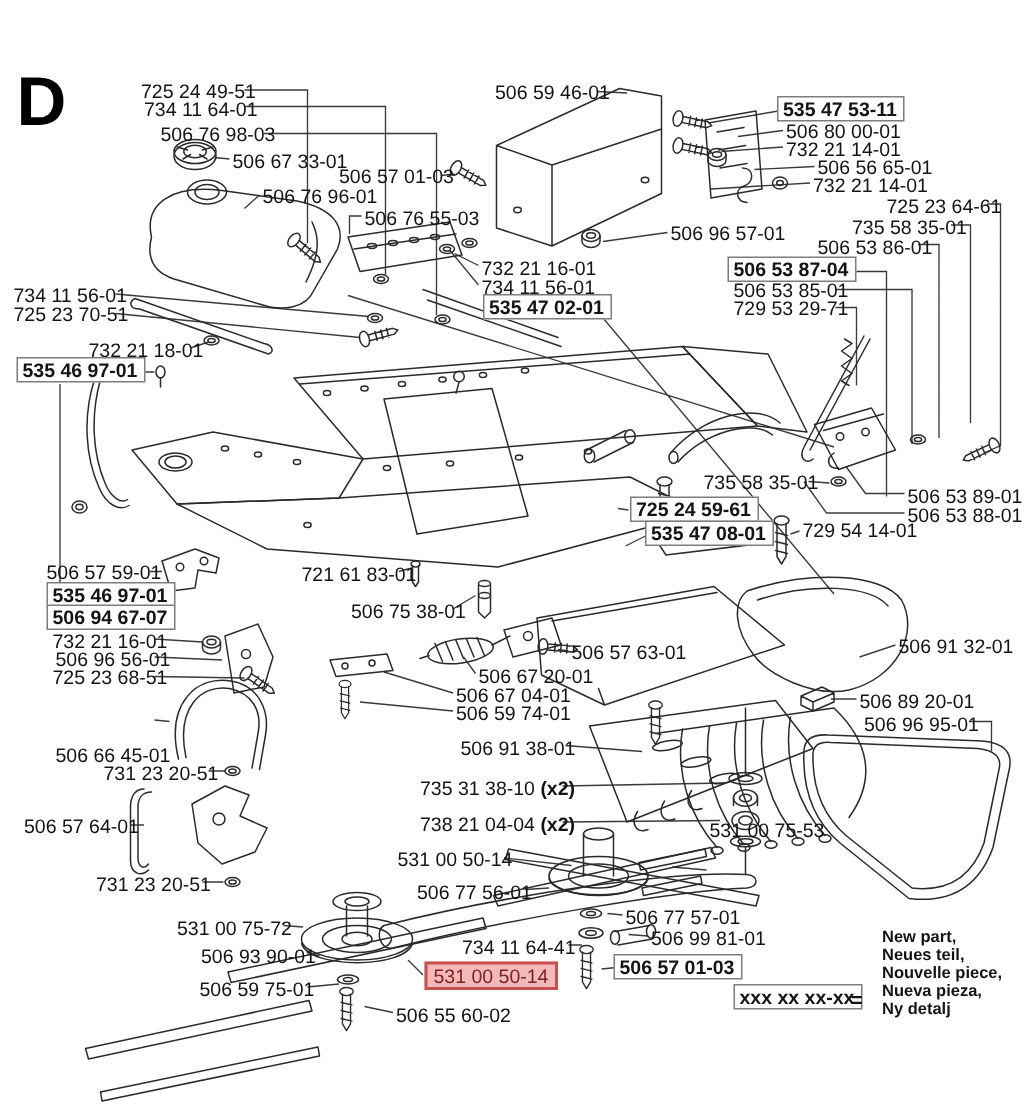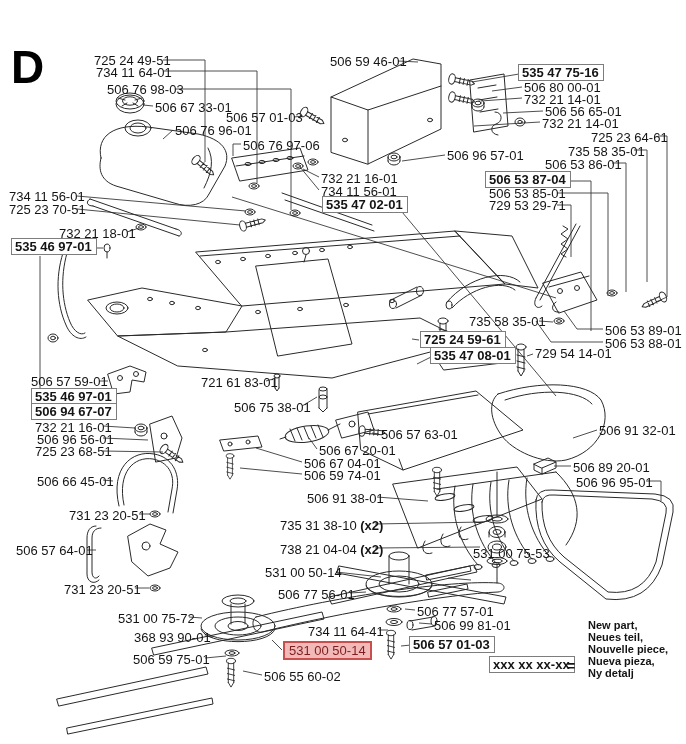--- a/index.html
+++ b/index.html
@@ -321,30 +321,30 @@
 
   <div class="letter">D</div>
 
   <div class="lbl" style="left:94px;top:54px">725 24 49-51</div>
   <div class="lbl" style="left:96px;top:66px">734 11 64-01</div>
   <div class="lbl" style="left:107px;top:83px">506 76 98-03</div>
   <div class="lbl" style="left:155px;top:101px">506 67 33-01</div>
   <div class="lbl" style="left:175px;top:124px">506 76 96-01</div>
   <div class="lbl" style="left:330px;top:55px">506 59 46-01</div>
   <div class="lbl" style="left:226px;top:111px">506 57 01-03</div>
-  <div class="lbl boxed" style="left:518px;top:64px">535 47 75-16</div>
+  <div class="lbl boxed" style="left:518px;top:64px">535 47 53-11</div>
   <div class="lbl" style="left:524px;top:81px">506 80 00-01</div>
   <div class="lbl" style="left:524px;top:93px">732 21 14-01</div>
   <div class="lbl" style="left:545px;top:105px">506 56 65-01</div>
   <div class="lbl" style="left:542px;top:117px">732 21 14-01</div>
   <div class="lbl" style="left:591px;top:131px">725 23 64-61</div>
   <div class="lbl" style="left:568px;top:145px">735 58 35-01</div>
   <div class="lbl" style="left:545px;top:158px">506 53 86-01</div>
   <div class="lbl" style="left:447px;top:149px">506 96 57-01</div>
-  <div class="lbl" style="left:243px;top:139px">506 76 97-06</div>
+  <div class="lbl" style="left:243px;top:139px">506 76 55-03</div>
   <div class="lbl" style="left:321px;top:172px">732 21 16-01</div>
   <div class="lbl" style="left:321px;top:185px">734 11 56-01</div>
   <div class="lbl boxed" style="left:322px;top:196px">535 47 02-01</div>
   <div class="lbl boxed" style="left:485px;top:171px">506 53 87-04</div>
   <div class="lbl" style="left:489px;top:187px">506 53 85-01</div>
   <div class="lbl" style="left:489px;top:199px">729 53 29-71</div>
   <div class="lbl" style="left:9px;top:190px">734 11 56-01</div>
   <div class="lbl" style="left:9px;top:203px">725 23 70-51</div>
   <div class="lbl" style="left:59px;top:227px">732 21 18-01</div>
   <div class="lbl boxed" style="left:11px;top:238px">535 46 97-01</div>
@@ -353,41 +353,41 @@
   <div class="lbl" style="left:605px;top:337px">506 53 88-01</div>
   <div class="lbl boxed" style="left:420px;top:331px">725 24 59-61</div>
   <div class="lbl boxed" style="left:430px;top:347px">535 47 08-01</div>
   <div class="lbl" style="left:535px;top:347px">729 54 14-01</div>
   <div class="lbl" style="left:31px;top:375px">506 57 59-01</div>
   <div class="lbl boxed" style="left:31px;top:388px">535 46 97-01</div>
   <div class="lbl boxed" style="left:31px;top:403px">506 94 67-07</div>
   <div class="lbl" style="left:35px;top:421px">732 21 16-01</div>
   <div class="lbl" style="left:37px;top:433px">506 96 56-01</div>
   <div class="lbl" style="left:35px;top:445px">725 23 68-51</div>
-  <div class="lbl" style="left:37px;top:475px">506 66 45-01</div>
+  <div class="lbl" style="left:37px;top:497px">506 66 45-01</div>
   <div class="lbl" style="left:69px;top:509px">731 23 20-51</div>
   <div class="lbl" style="left:201px;top:376px">721 61 83-01</div>
   <div class="lbl" style="left:234px;top:401px">506 75 38-01</div>
   <div class="lbl" style="left:319px;top:444px">506 67 20-01</div>
   <div class="lbl" style="left:304px;top:457px">506 67 04-01</div>
   <div class="lbl" style="left:304px;top:469px">506 59 74-01</div>
   <div class="lbl" style="left:381px;top:428px">506 57 63-01</div>
   <div class="lbl" style="left:599px;top:424px">506 91 32-01</div>
   <div class="lbl" style="left:573px;top:461px">506 89 20-01</div>
   <div class="lbl" style="left:576px;top:476px">506 96 95-01</div>
   <div class="lbl" style="left:307px;top:492px">506 91 38-01</div>
   <div class="lbl" style="left:280px;top:519px"><span>735 31 38-10</span> <span class="qty">(x2)</span></div>
   <div class="lbl" style="left:280px;top:543px"><span>738 21 04-04</span> <span class="qty">(x2)</span></div>
   <div class="lbl" style="left:265px;top:566px">531 00 50-14</div>
   <div class="lbl" style="left:278px;top:588px">506 77 56-01</div>
   <div class="lbl" style="left:473px;top:547px">531 00 75-53</div>
   <div class="lbl" style="left:16px;top:544px">506 57 64-01</div>
   <div class="lbl" style="left:64px;top:583px">731 23 20-51</div>
   <div class="lbl" style="left:118px;top:612px">531 00 75-72</div>
-  <div class="lbl" style="left:134px;top:631px">368 93 90-01</div>
+  <div class="lbl" style="left:134px;top:631px">506 93 90-01</div>
   <div class="lbl" style="left:133px;top:653px">506 59 75-01</div>
   <div class="lbl" style="left:308px;top:625px">734 11 64-41</div>
   <div class="lbl red" style="left:283px;top:641px">531 00 50-14</div>
   <div class="lbl" style="left:264px;top:670px">506 55 60-02</div>
   <div class="lbl" style="left:417px;top:605px">506 77 57-01</div>
   <div class="lbl" style="left:434px;top:619px">506 99 81-01</div>
   <div class="lbl boxed" style="left:409px;top:636px">506 57 01-03</div>
 
   <div class="lbl boxed" style="left:489px;top:656px">xxx xx xx-xx</div>
   <div class="eq">=</div>

